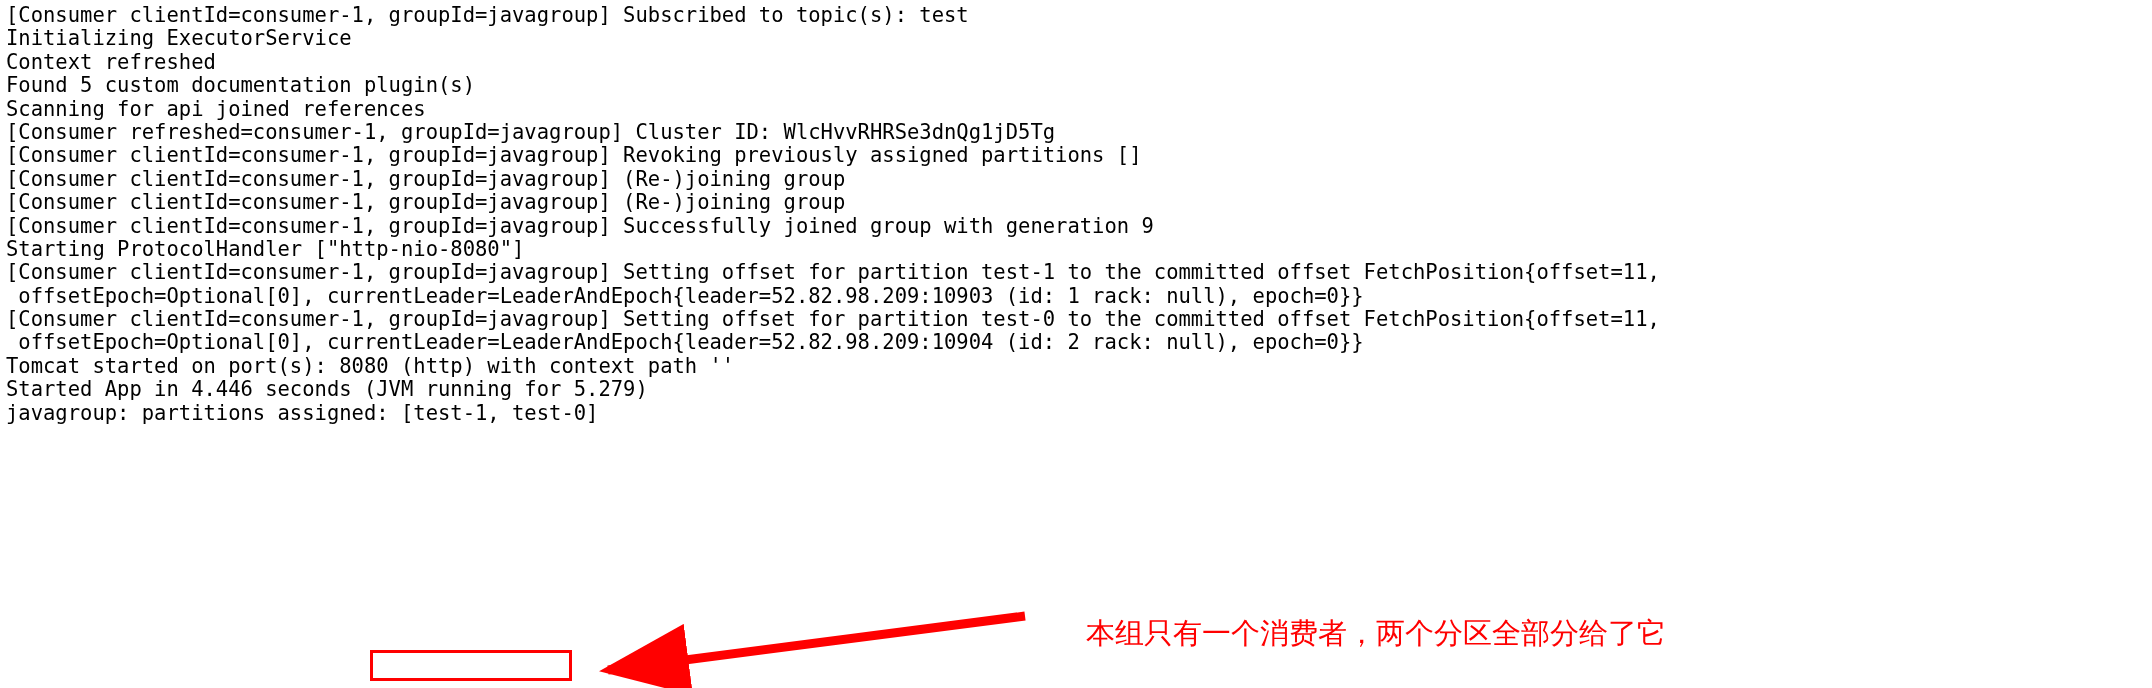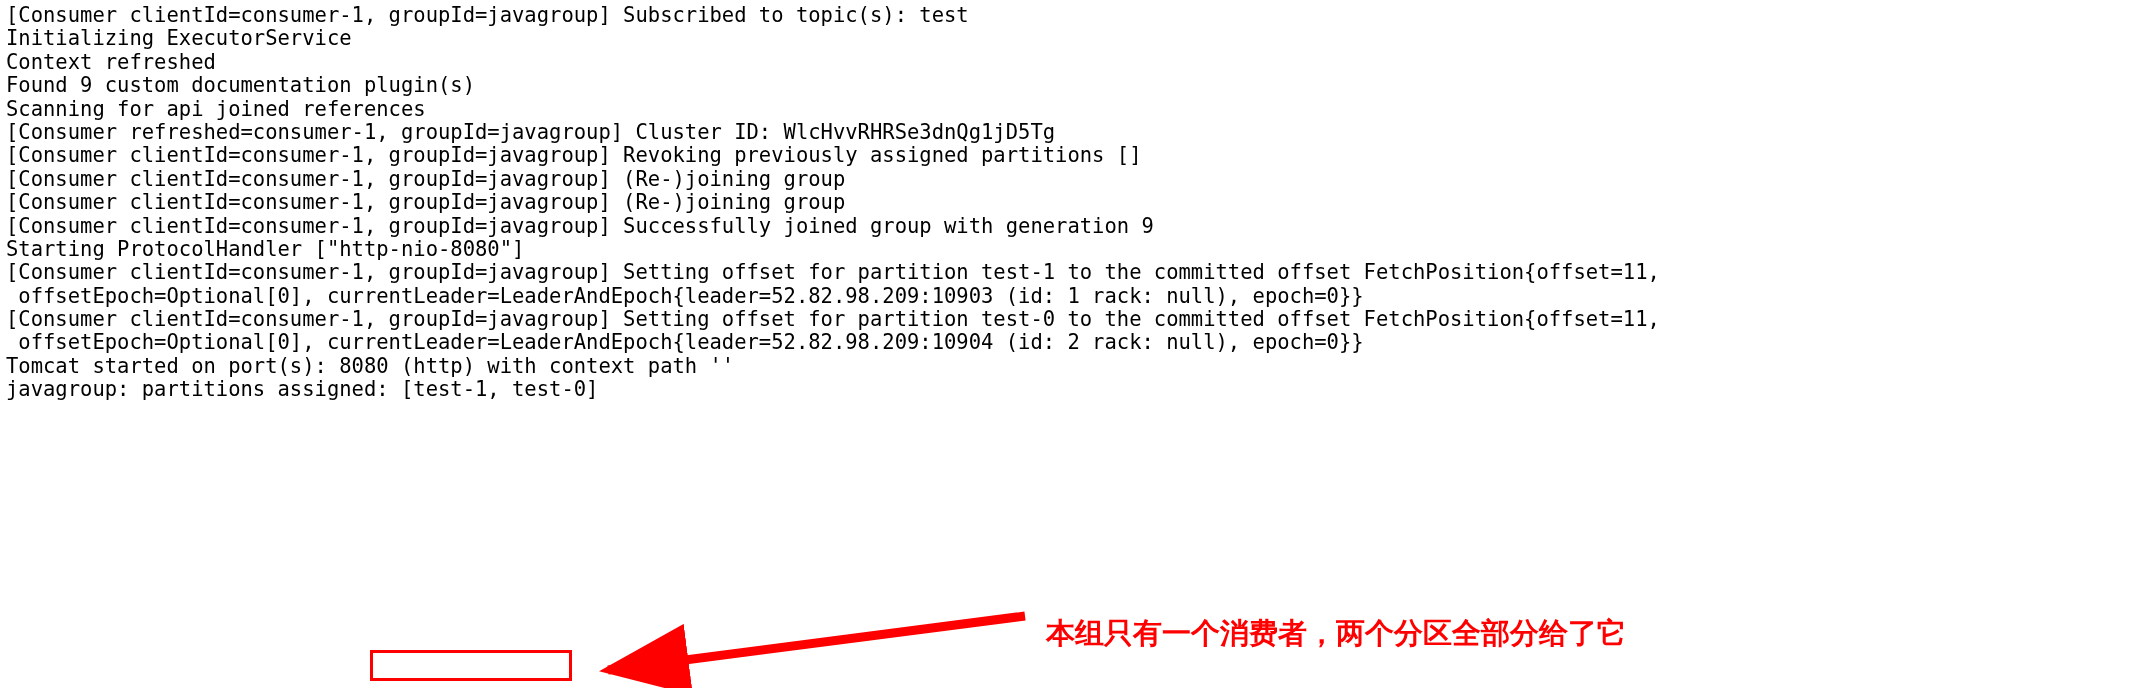--- a/index.html
+++ b/index.html
@@ -37,61 +37,62 @@
     top: 650px;
     width: 202px;
     height: 31px;
     border: 3px solid #ff0000;
     box-sizing: border-box;
     pointer-events: none;
   }
   
   #annotation {
     position: absolute;
-    left: 1046px;
+    left: 1086px;
     top: 616px;
     color: #ff0000;
     font-family: "DejaVu Sans", "Liberation Sans", sans-serif;
     font-size: 29px;
     line-height: 34px;
     white-space: pre;
-    font-weight: 700;
+    font-weight: 400;
   }
   
   #arrow {
     position: absolute;
     left: 570px;
     top: 610px;
     width: 470px;
     height: 80px;
     pointer-events: none;
   }
 </style>
 </head>
 <body>
 
 <div id="console">
 
   <div id="log-lines">
       <div class="log-line">[Consumer clientId=consumer-1, groupId=javagroup] Subscribed to topic(s): test</div>
       <div class="log-line">Initializing ExecutorService</div>
       <div class="log-line">Context refreshed</div>
-      <div class="log-line">Found 9 custom documentation plugin(s)</div>
+      <div class="log-line">Found 5 custom documentation plugin(s)</div>
       <div class="log-line">Scanning for api joined references</div>
       <div class="log-line">[Consumer refreshed=consumer-1, groupId=javagroup] Cluster ID: WlcHvvRHRSe3dnQg1jD5Tg</div>
       <div class="log-line">[Consumer clientId=consumer-1, groupId=javagroup] Revoking previously assigned partitions []</div>
       <div class="log-line">[Consumer clientId=consumer-1, groupId=javagroup] (Re-)joining group</div>
       <div class="log-line">[Consumer clientId=consumer-1, groupId=javagroup] (Re-)joining group</div>
       <div class="log-line">[Consumer clientId=consumer-1, groupId=javagroup] Successfully joined group with generation 9</div>
       <div class="log-line">Starting ProtocolHandler ["http-nio-8080"]</div>
       <div class="log-line">[Consumer clientId=consumer-1, groupId=javagroup] Setting offset for partition test-1 to the committed offset FetchPosition{offset=11,</div>
       <div class="log-line"> offsetEpoch=Optional[0], currentLeader=LeaderAndEpoch{leader=52.82.98.209:10903 (id: 1 rack: null), epoch=0}}</div>
       <div class="log-line">[Consumer clientId=consumer-1, groupId=javagroup] Setting offset for partition test-0 to the committed offset FetchPosition{offset=11,</div>
       <div class="log-line"> offsetEpoch=Optional[0], currentLeader=LeaderAndEpoch{leader=52.82.98.209:10904 (id: 2 rack: null), epoch=0}}</div>
       <div class="log-line">Tomcat started on port(s): 8080 (http) with context path ''</div>
+      <div class="log-line">Started App in 4.446 seconds (JVM running for 5.279)</div>
       <div class="log-line">javagroup: partitions assigned: [test-1, test-0]</div>
     </div>
 
   <div id="red-box"></div>
 
   <svg id="arrow" viewBox="0 0 470 80" xmlns="http://www.w3.org/2000/svg">
     <defs>
       <marker id="ah" markerWidth="10" markerHeight="8" refX="9" refY="4" orient="auto" markerUnits="strokeWidth">
         <path d="M0,0 L10,4 L0,8 Z" fill="#ff0000"></path>
       </marker>

